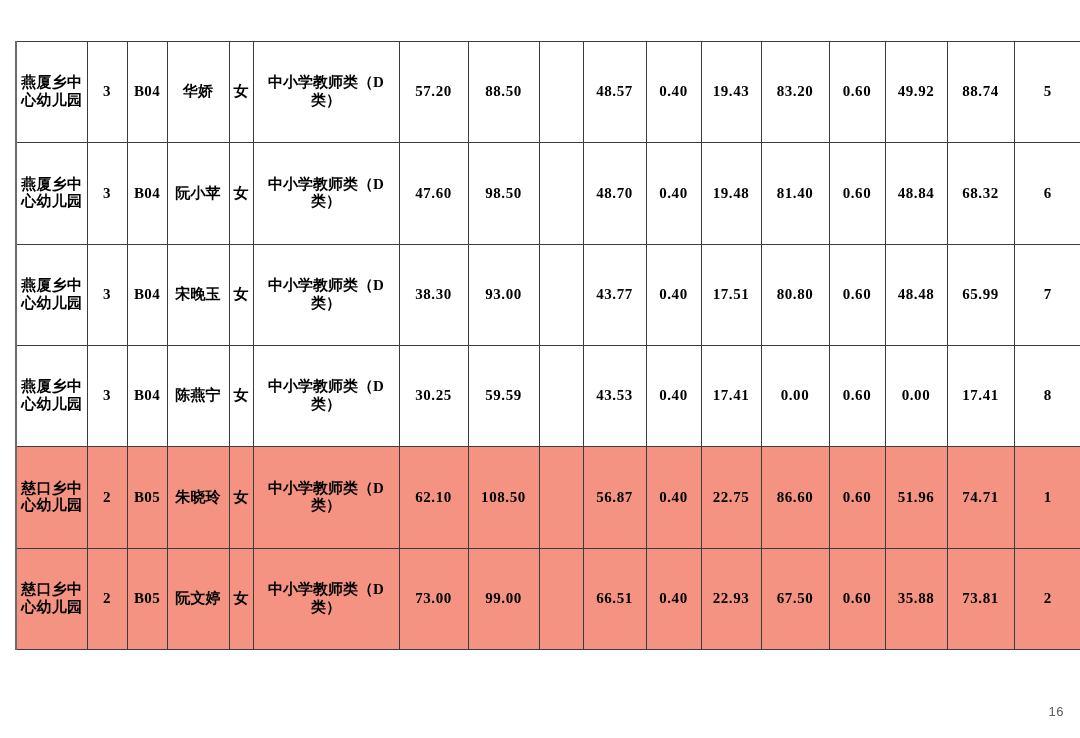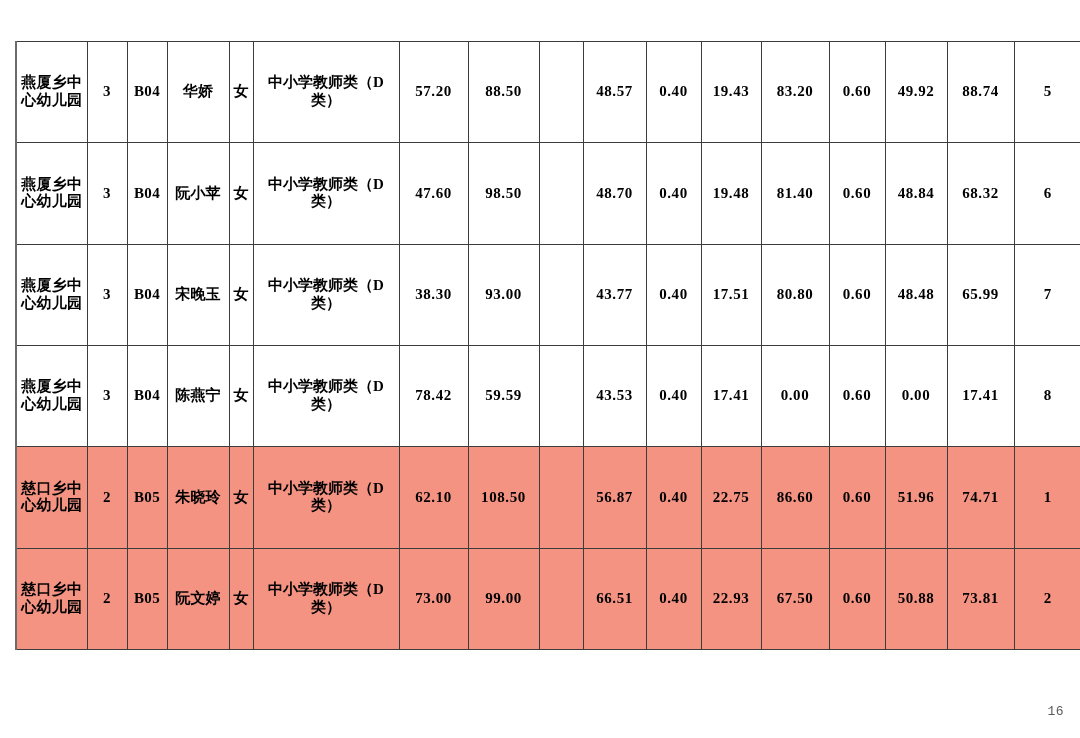--- a/index.html
+++ b/index.html
@@ -62,21 +62,21 @@
   td.blank    { }
 
   tr.hl td { background: #f59383; }
 
   .page-number {
     position: absolute;
     right: 16px;
     top: 704px;
     font-size: 13px;
     color: #5a5a5a;
-    font-family: Liberation Mono, monospace;
+    font-family: Liberation Sans, sans-serif;
     letter-spacing: 0.5px;
   }
 </style>
 </head>
 <body>
 
 <div id="sheet">
   <table class="grid">
     <colgroup>
       <col style="width:71px">
@@ -155,21 +155,21 @@
           <td class="num">65.99</td>
           <td class="rank">7</td>
         </tr>
         <tr>
           <td class="cn">燕厦乡中心幼儿园</td>
           <td class="num">3</td>
           <td class="code">B04</td>
           <td class="cn">陈燕宁</td>
           <td class="cn thick-left thick-right">女</td>
           <td class="subject">中小学教师类（D类）</td>
-          <td class="num">78.42</td>
+          <td class="num">30.25</td>
           <td class="num">59.59</td>
           <td class="blank"></td>
           <td class="num">43.53</td>
           <td class="num">0.40</td>
           <td class="num">17.41</td>
           <td class="num">0.00</td>
           <td class="num">0.60</td>
           <td class="num">0.00</td>
           <td class="num">17.41</td>
           <td class="rank">8</td>
@@ -201,21 +201,21 @@
           <td class="cn thick-left thick-right">女</td>
           <td class="subject">中小学教师类（D类）</td>
           <td class="num">73.00</td>
           <td class="num">99.00</td>
           <td class="blank"></td>
           <td class="num">66.51</td>
           <td class="num">0.40</td>
           <td class="num">22.93</td>
           <td class="num">67.50</td>
           <td class="num">0.60</td>
-          <td class="num">50.88</td>
+          <td class="num">35.88</td>
           <td class="num">73.81</td>
           <td class="rank">2</td>
         </tr>
       </tbody>
   </table>
 </div>
 
 <div class="page-number">16</div>
 
 </body></html>

